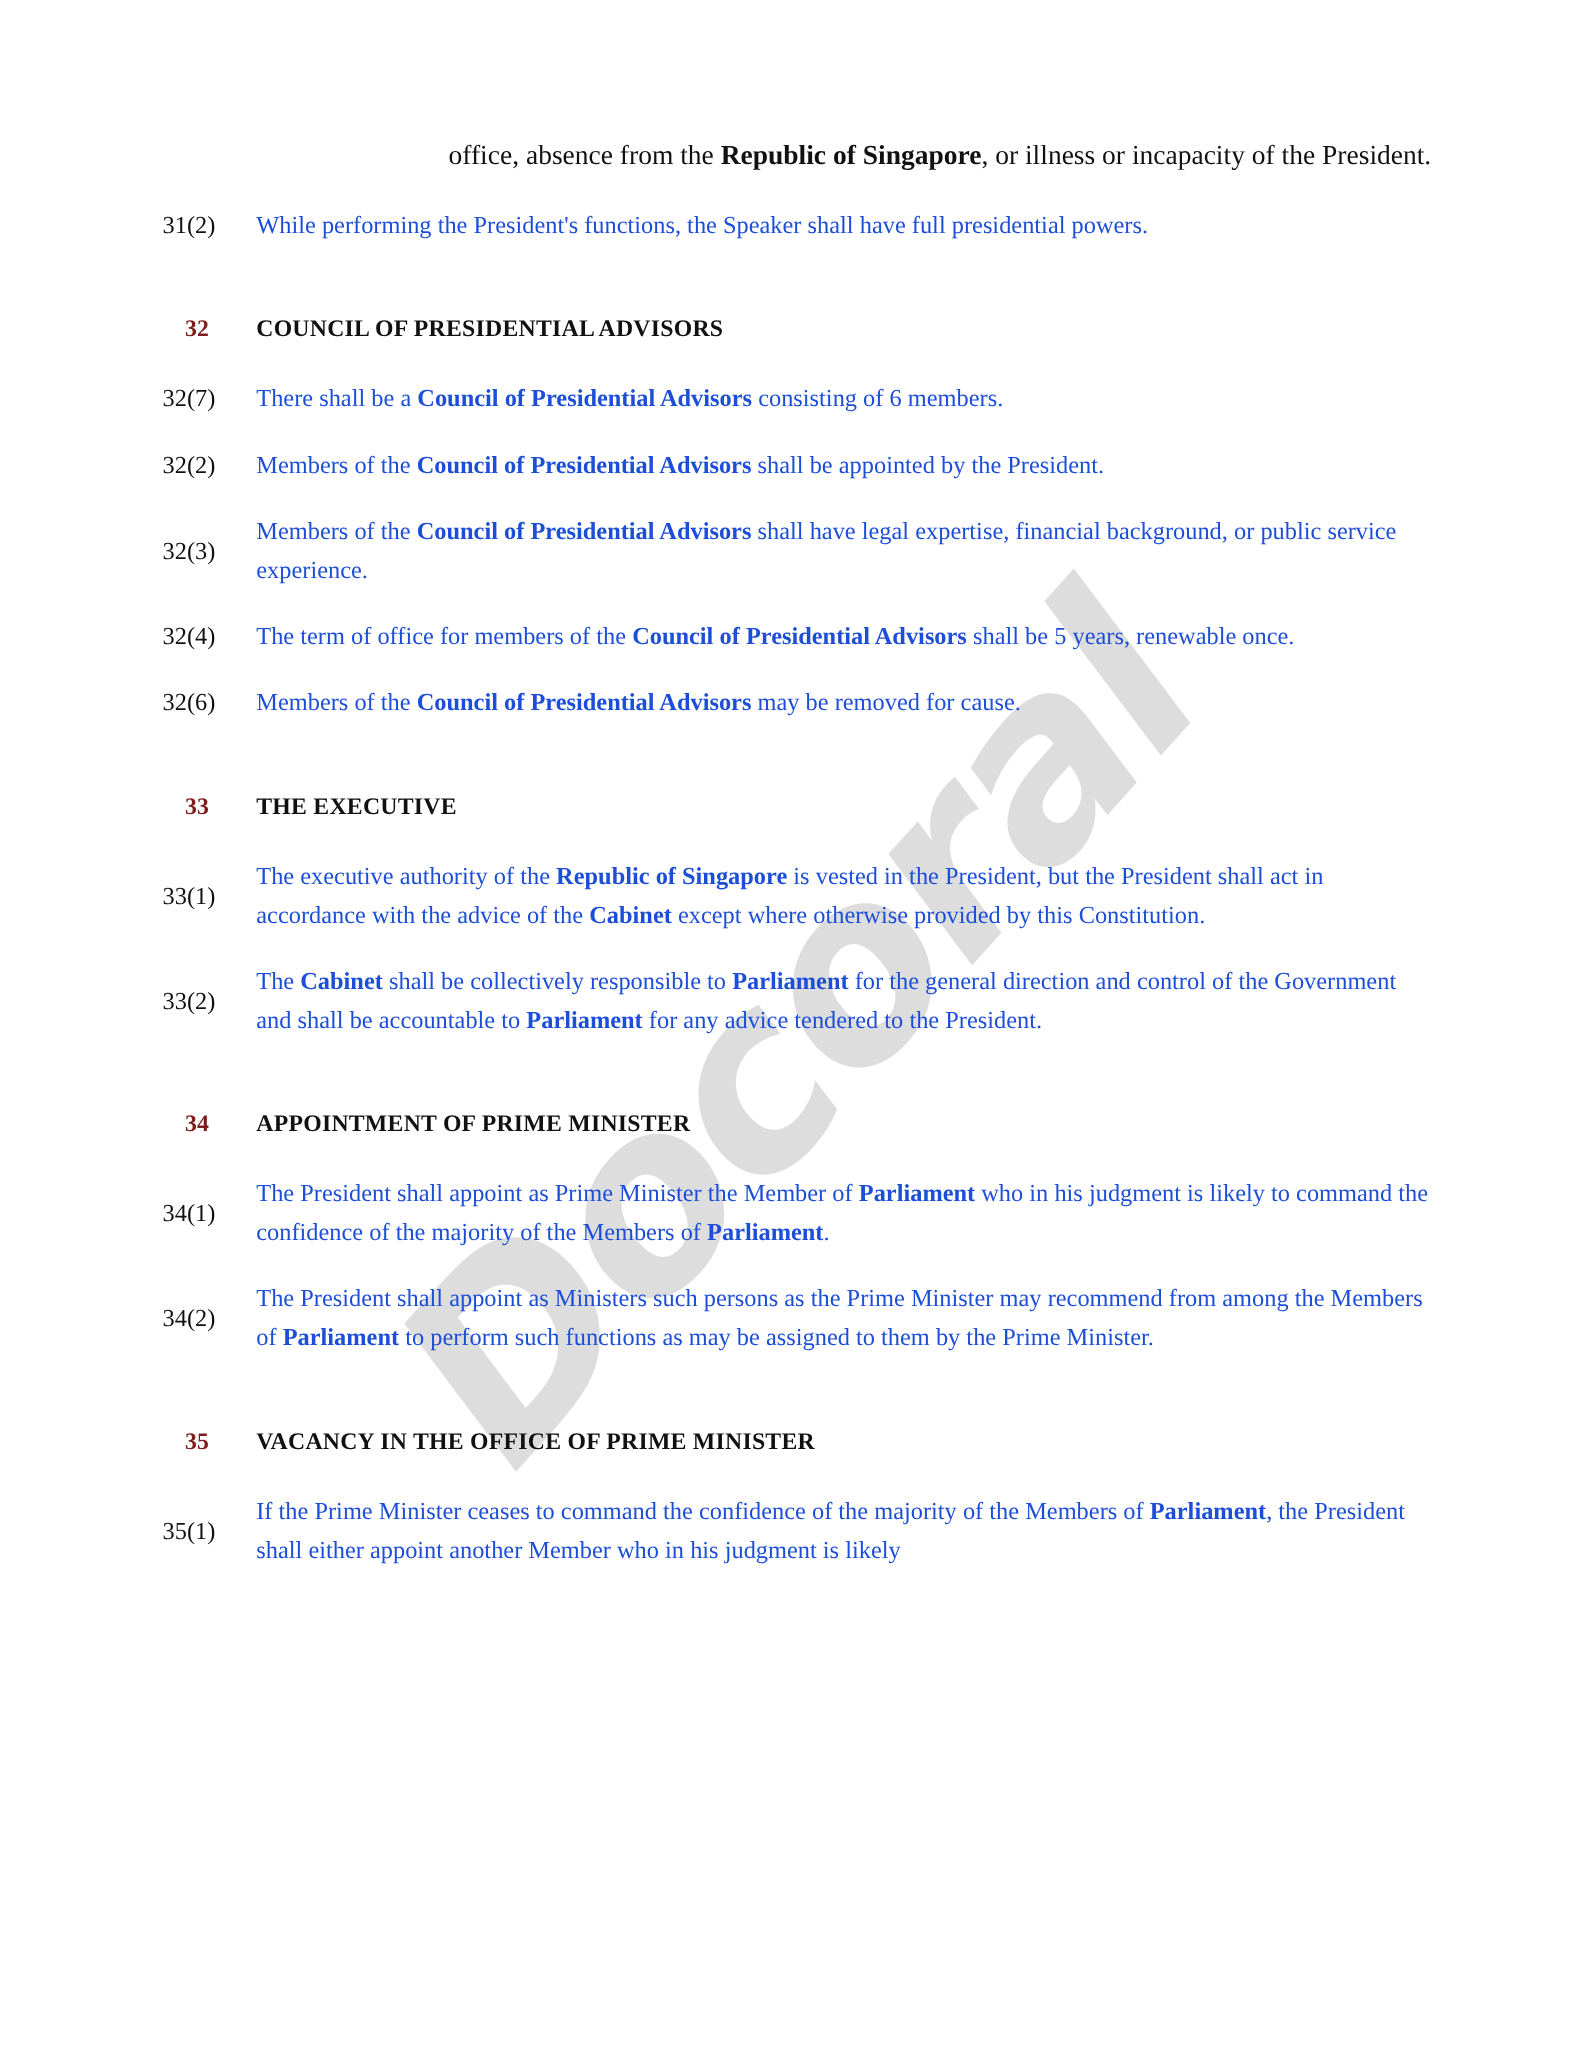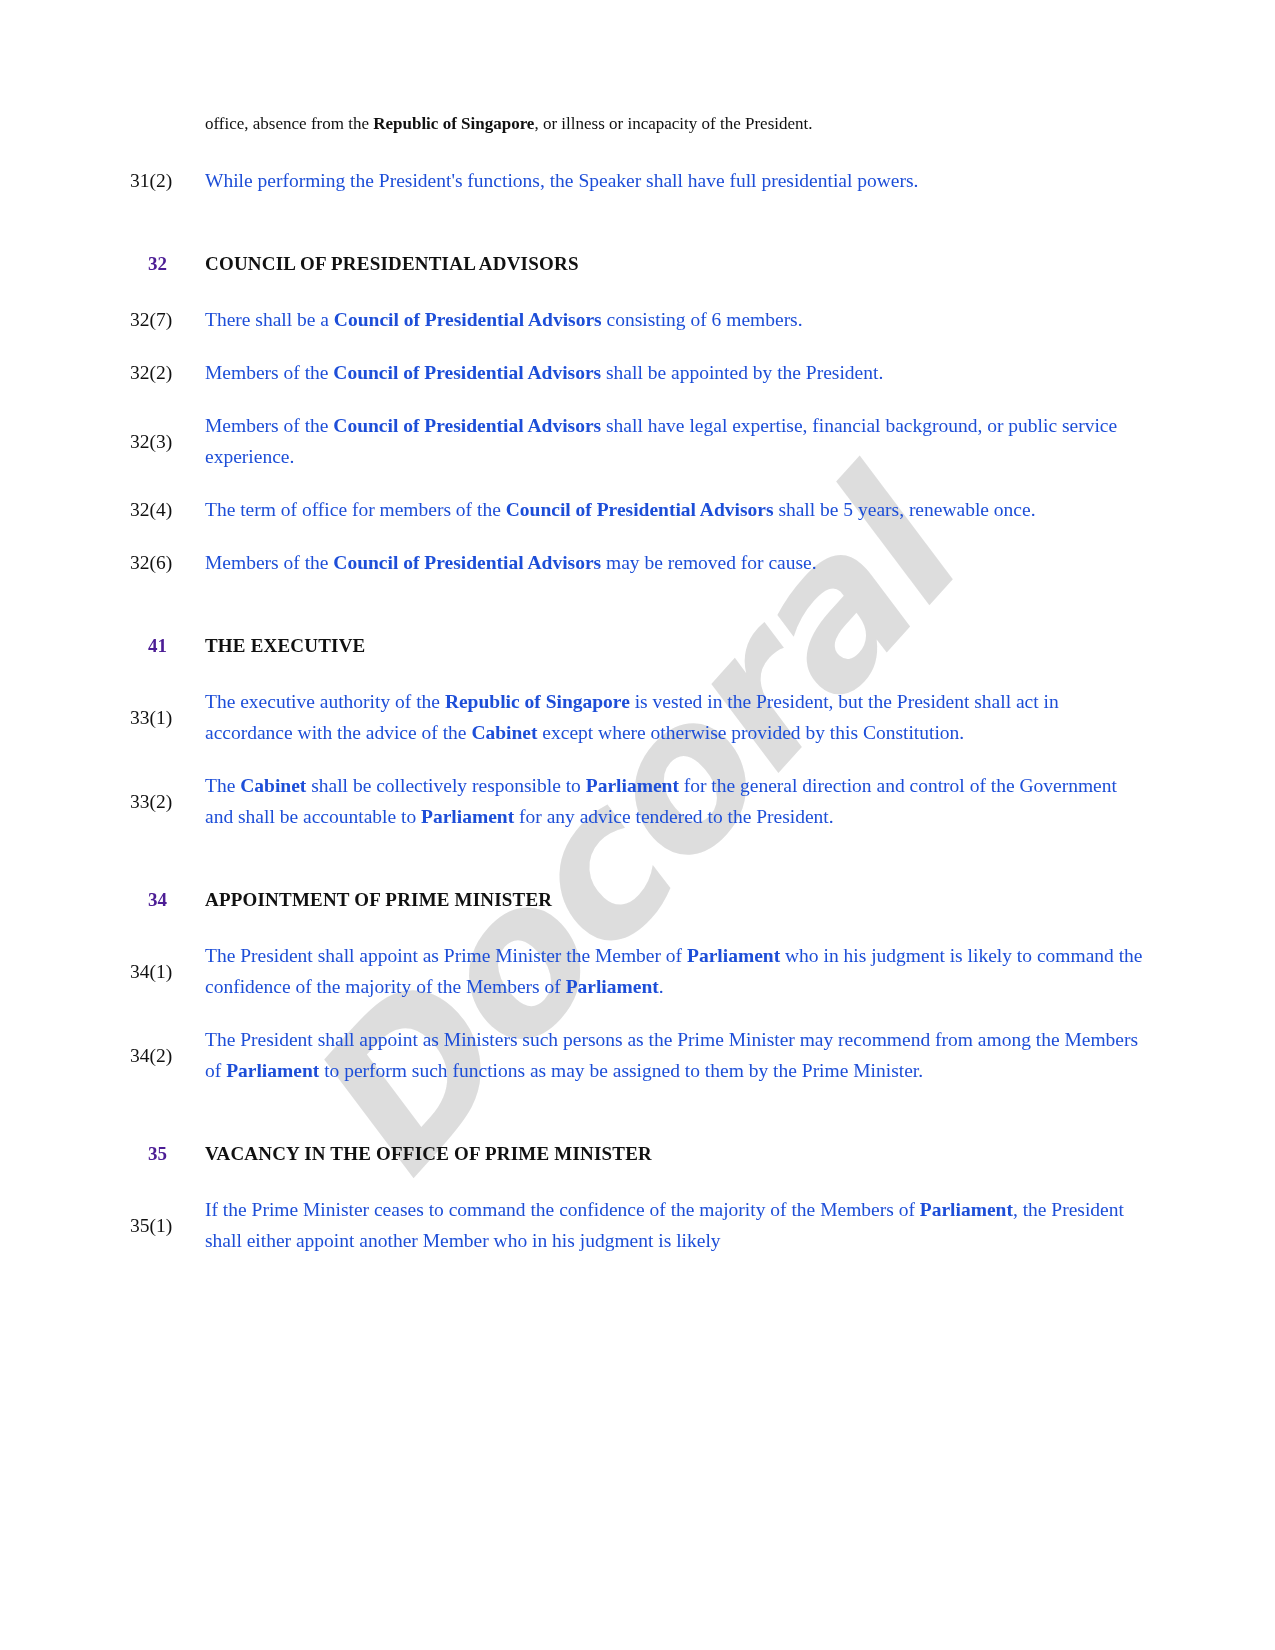--- a/index.html
+++ b/index.html
@@ -30,25 +30,26 @@
     letter-spacing: -4px;
     pointer-events: none;
     z-index: 0;
   }
   .content {
     position: relative;
     z-index: 1;
     padding: 108px 130px 0 130px;
   }
   .lead-line {
-    font-size: 17px;
+    font-size: 22px;
     line-height: 31px;
     color: #111;
     margin-left: 75px;
     margin-bottom: 26px;
+    text-align: right;
   }
   .clause {
     display: flex;
     align-items: center;
     margin-bottom: 22px;
   }
   .clause-num {
     flex: 0 0 75px;
     font-size: 19.5px;
     line-height: 31px;
@@ -65,21 +66,21 @@
     display: flex;
     align-items: flex-start;
     margin-top: 54px;
     margin-bottom: 26px;
   }
   .section-num {
     flex: 0 0 75px;
     font-size: 19px;
     font-weight: bold;
     line-height: 28px;
-    color: #4c1d95;
+    color: #7f1d1d;
     text-align: right;
     padding-right: 38px;
     box-sizing: border-box;
   }
   .section-title {
     flex: 1;
     font-size: 19px;
     font-weight: bold;
     line-height: 28px;
     color: #111;
@@ -119,21 +120,21 @@
         </div>
         <div class="clause">
           <div class="clause-num">32(4)</div>
           <div class="clause-text">The term of office for members of the <b>Council of Presidential Advisors</b> shall be 5 years, renewable once.</div>
         </div>
         <div class="clause">
           <div class="clause-num">32(6)</div>
           <div class="clause-text">Members of the <b>Council of Presidential Advisors</b> may be removed for cause.</div>
         </div>
         <div class="section-head">
-          <div class="section-num">41</div>
+          <div class="section-num">33</div>
           <div class="section-title">THE EXECUTIVE</div>
         </div>
         <div class="clause">
           <div class="clause-num">33(1)</div>
           <div class="clause-text">The executive authority of the <b>Republic of Singapore</b> is vested in the President, but the President shall act in accordance with the advice of the <b>Cabinet</b> except where otherwise provided by this Constitution.</div>
         </div>
         <div class="clause">
           <div class="clause-num">33(2)</div>
           <div class="clause-text">The <b>Cabinet</b> shall be collectively responsible to <b>Parliament</b> for the general direction and control of the Government and shall be accountable to <b>Parliament</b> for any advice tendered to the President.</div>
         </div>

